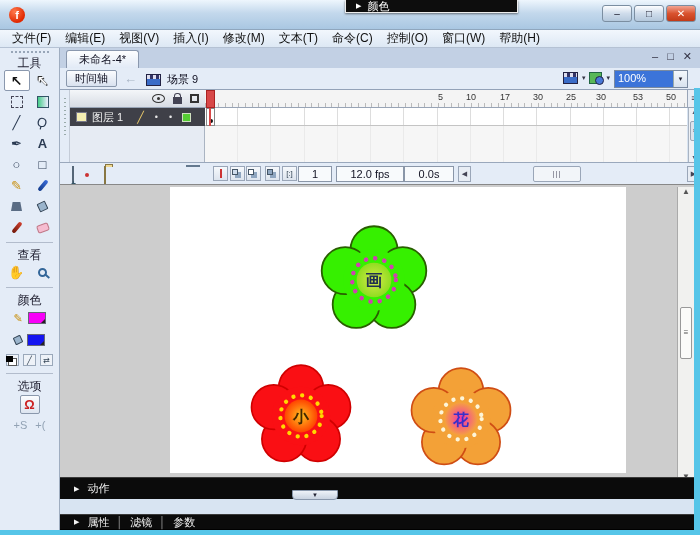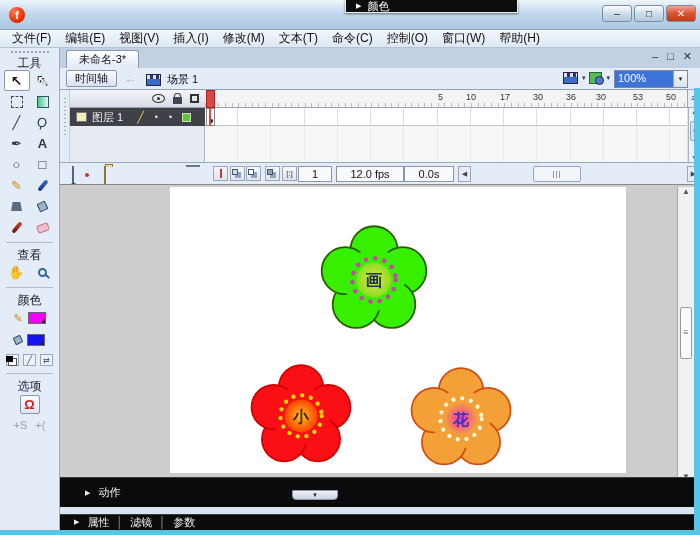--- a/index.html
+++ b/index.html
@@ -177,21 +177,21 @@
     border:1px solid #999; border-radius:2px; font-size:8px; color:#777; text-align:center; line-height:10px; letter-spacing:1px; }
   .collapse-tab { position:absolute; left:292px; top:490px; width:46px; height:10px;
     background:linear-gradient(#eef2f8,#c9d3e1); border:1px solid #8a98ac; border-radius:0 0 4px 4px;
     font-size:6px; color:#223; text-align:center; line-height:9px; z-index:5; }
 
   
   .blackbar { position:absolute; left:60px; width:640px; background:#0b0b0b; color:#f2f2f2;
     display:flex; align-items:center; font-size:11px; border-top:1px solid #3a3a3a; }
   .blackbar .arr { font-size:7px; margin:0 8px 0 14px; }
   .blackbar .sep { color:#999; margin:0 7px; }
-  .bar-actions { top:477px; height:30px;padding-left:11px; }
+  .bar-actions { top:477px; height:22px; }
   .bar-props { top:514px; height:16px; border-bottom:1px solid #000; }
 
   .edge-right { position:absolute; left:694px; top:88px; width:6px; height:447px; }
   .edge-bottom { position:absolute; left:0; top:530px; width:700px; height:5px; }
 </style>
 </head>
 <body>
 
 <div class="titlebar">
   <span class="flash-icon">f</span>
@@ -307,34 +307,34 @@
   <div class="tbx-div"></div>
   <div class="tbx-label">选项</div>
   <div class="magnet-btn"><span>Ω</span></div>
   <div class="mod-row">
     <span>+S</span>
     <span>+(</span>
   </div>
 </div>
 
 <div class="tabstrip">
-  <span class="doc-tab">未命名-3*</span>
+  <span class="doc-tab">未命名-4*</span>
   <span class="doc-ctrls">
     <span>–</span>
     <span>□</span>
     <span>✕</span>
   </span>
 </div>
 
 <div class="scenebar">
   <span class="tl-btn">时间轴</span>
   <span class="back-arr">←</span>
   <span class="scene-wrap">
     <span class="clap"></span>
-    <span>场景 1</span>
+    <span>场景 9</span>
   </span>
   <span class="edit-icons">
     <span class="clap"></span>
     <span class="caret">▾</span>
     <span class="sym-icon"></span>
     <span class="caret">▾</span>
   </span>
   <span class="zoom-combo">
     <span class="zoom-val" style="background: rgb(60, 116, 217);">100%</span>
     <span class="zoom-drop">▾</span>
@@ -345,21 +345,21 @@
 <div class="layer-header">
   <span class="ic-eye"></span>
   <span class="ic-lock"></span>
   <span class="ic-outline"></span>
 </div>
 <div class="ruler">
   <span class="ruler-num" style="left:210px">5</span>
   <span class="ruler-num" style="left:243px">10</span>
   <span class="ruler-num" style="left:277px">17</span>
   <span class="ruler-num" style="left:310px">30</span>
-  <span class="ruler-num" style="left:343px">36</span>
+  <span class="ruler-num" style="left:343px">25</span>
   <span class="ruler-num" style="left:373px">30</span>
   <span class="ruler-num" style="left:410px">53</span>
   <span class="ruler-num" style="left:443px">50</span>
   <span class="ruler-num" style="left:476px">45</span>
 
 </div>
 <div class="ruler-num" style="left:210px"></div>
 <div class="playhead" style="background: rgb(216, 72, 72);"></div>
 <div class="frame-opts">≡</div>
 <div class="layer-row">

